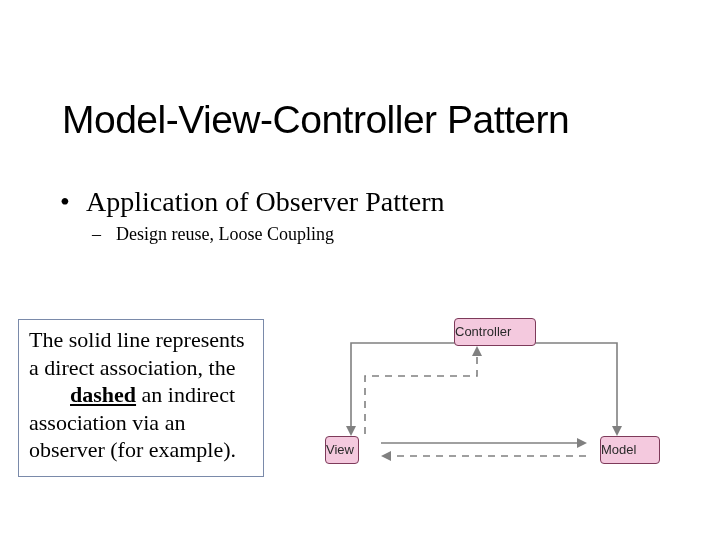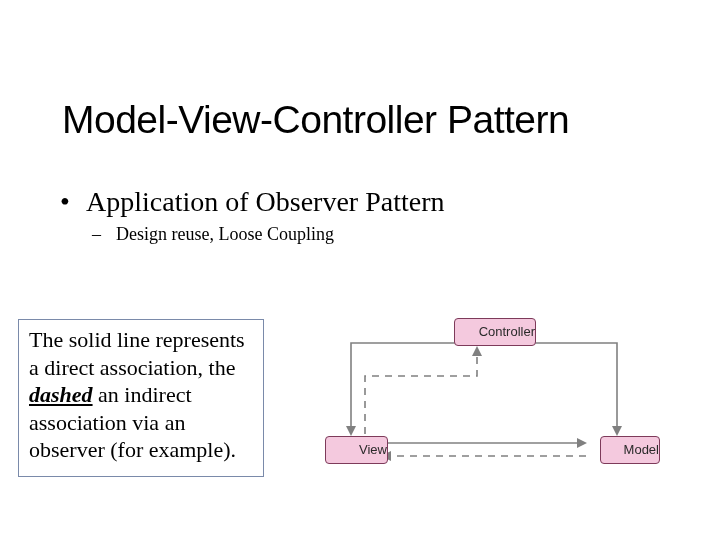--- a/index.html
+++ b/index.html
@@ -64,45 +64,45 @@
     left: 18px;
     width: 246px;
     height: 158px;
     border: 1.5px solid #7a8aaa;
     padding: 6px 8px 6px 10px;
     font-size: 22px;
     line-height: 1.25;
     box-sizing: border-box;
   }
   .callout .dashed {
-    font-style: italic;
     font-weight: bold;
     text-decoration: underline;
+    margin-left: 41px;
   }
   .diagram {
     position: absolute;
     top: 318px;
     left: 293px;
     width: 400px;
     height: 190px;
   }
   .box {
     position: absolute;
     border: 1.5px solid #7d3a5a;
     background: #f4c9de;
     border-radius: 4px;
     font-family: Arial, Helvetica, sans-serif;
     font-size: 13px;
     color: #2a2a2a;
-    text-align: right;
+    text-align: left;
     padding: 5px 0 6px 0;
     box-sizing: border-box;
   }
   .box-controller { top: 0px;   left: 161px; width: 82px; }
-  .box-view       { top: 118px; left: 32px;  width: 63px; }
+  .box-view       { top: 118px; left: 32px;  width: 34px; }
   .box-model      { top: 118px; left: 295px; width: 60px; margin-left: 12px; }
 
   svg.arrows {
     position: absolute;
     top: 0; left: 0;
     width: 400px; height: 190px;
   }
   .solid  { stroke: #808080; stroke-width: 1.6; fill: none; }
   .dashed-line { stroke: #808080; stroke-width: 1.6; fill: none; stroke-dasharray: 7 6; }
   .arrowhead { fill: #808080; }

